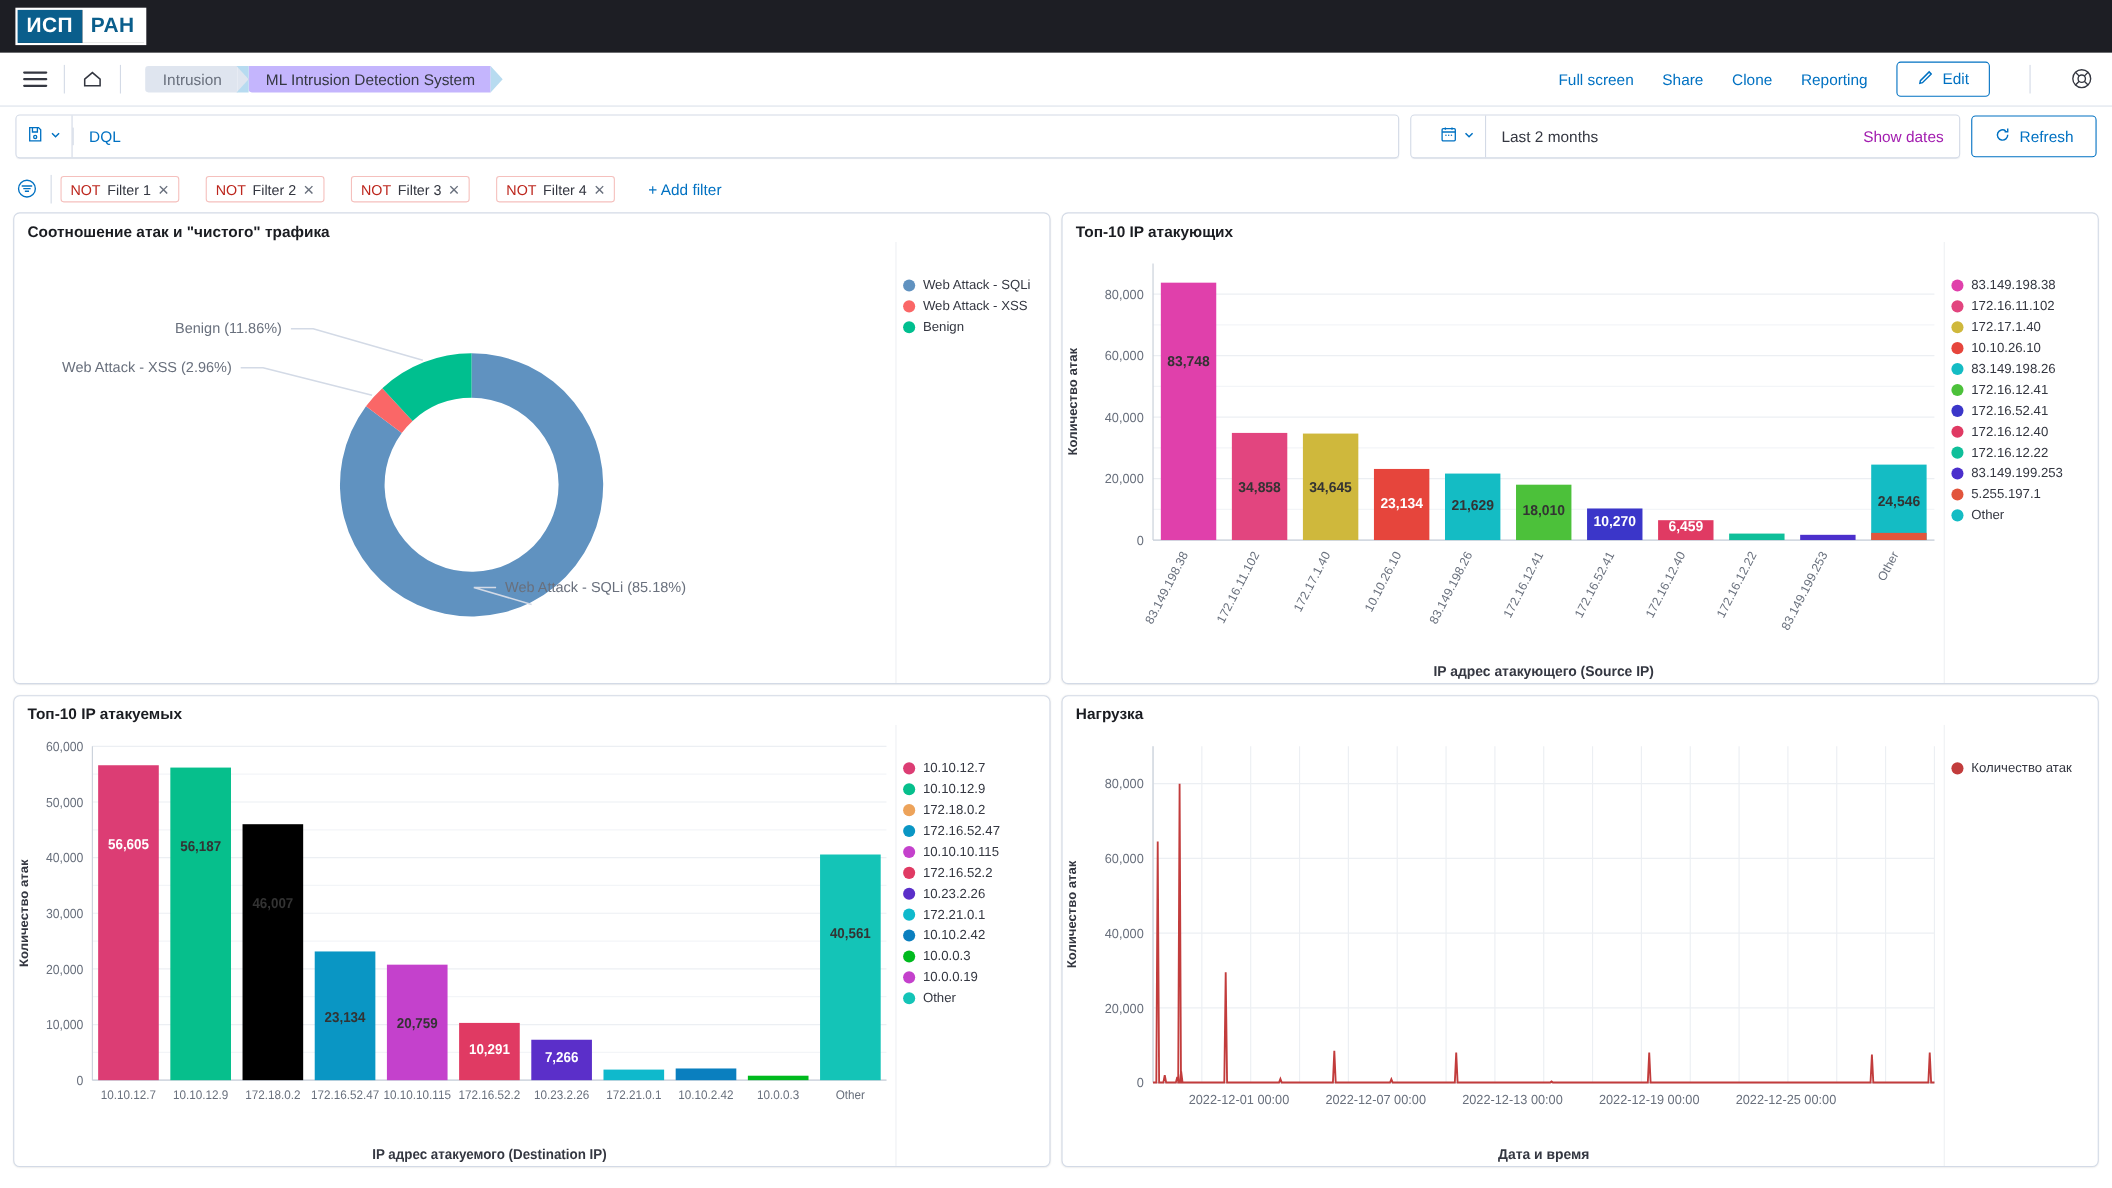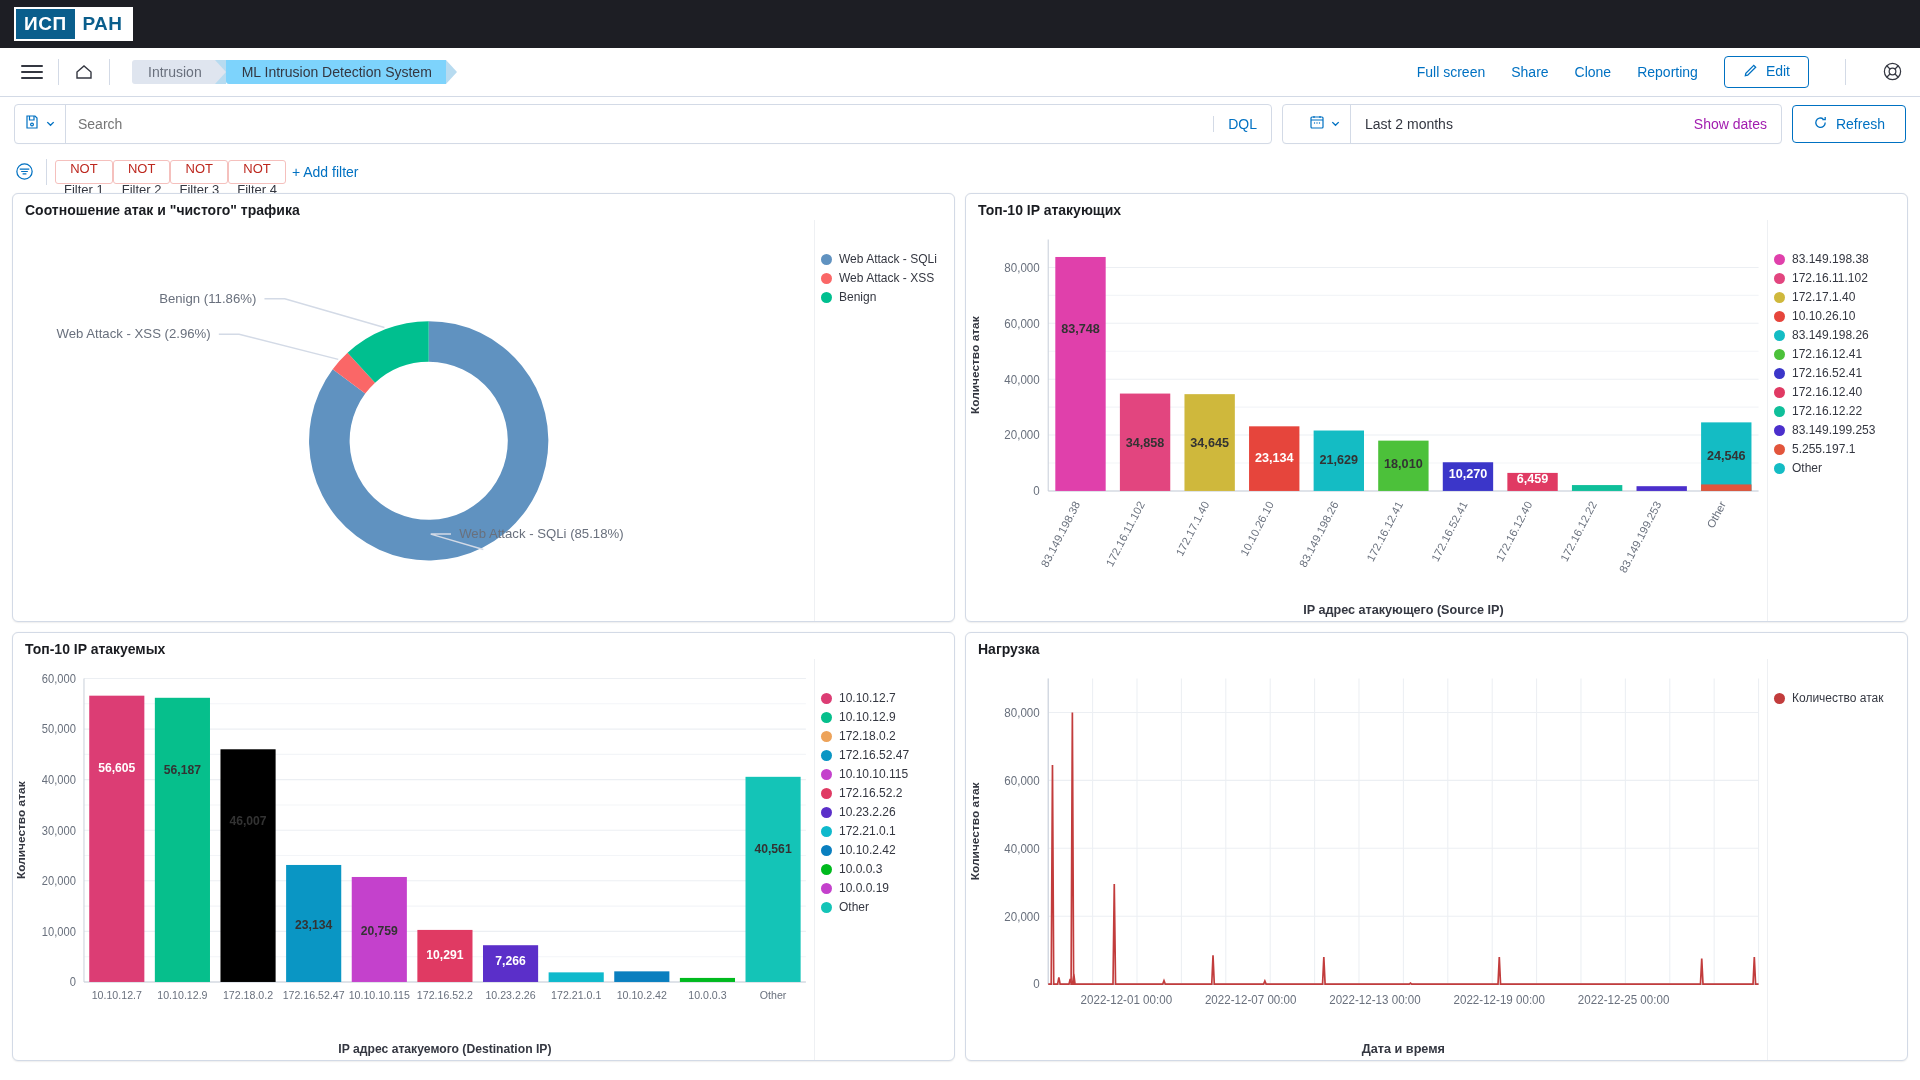--- a/index.html
+++ b/index.html
@@ -38,21 +38,21 @@
     height: 24px; display: flex; align-items: center;
     padding: 0 14px 0 16px; font-size: 14px; position: relative;
     margin-right: 6px; color: #69707d;
   }
   .crumb.c1 { background: #dfe5ef; border-radius: 3px 0 0 3px; }
   .crumb.c1::after {
     content:''; position:absolute; right:-11px; top:0;
     border-left: 11px solid #dfe5ef; border-top: 12px solid transparent;
     border-bottom: 12px solid transparent;
   }
-  .crumb.c2 { background: #7dd3fc; color: #343741; border-radius: 0 0 0 3px; margin-left: 4px; }
+  .crumb.c2 { background: #c4b5fd; color: #343741; border-radius: 0 0 0 3px; margin-left: 4px; }
   .crumb.c2::before {
     content:''; position:absolute; left:-11px; top:0;
     border-left: 11px solid transparent; border-top: 12px solid #b7dbf0;
     border-bottom: 12px solid #b7dbf0;
   }
   .crumb.c2::after {
     content:''; position:absolute; right:-11px; top:0;
     border-left: 11px solid #b7dbf0; border-top: 12px solid transparent;
     border-bottom: 12px solid transparent;
   }
@@ -97,21 +97,21 @@
     border: 1px solid #0071c2; border-radius: 4px; color: #0071c2;
     font-size: 14px; padding: 9px 20px; cursor: pointer; background:#fff;
   }
 
   
   .filterbar { height: 42px; display: flex; align-items: center; padding: 0 14px; gap: 0; }
   .filter-global { width: 22px; height: 22px; margin-right: 6px; cursor: pointer; }
   .fpill {
     display: flex; align-items: center; gap: 6px; height: 24px;
     border: 1px solid #f5c0bd; border-radius: 3px; background: #fff;
-    padding: 0 8px; font-size: 13px; color: #343741; margin-right: 0; cursor: pointer; flex-direction: column;
+    padding: 0 8px; font-size: 13px; color: #343741; margin-right: 24px; cursor: pointer;
   }
   .fpill .neg { color: #bd271e; }
   .fpill .x { color: #69707d; font-size: 13px; }
   .add-filter { color: #0071c2; font-size: 14px; cursor: pointer; margin-left: 6px; }
 
   
   .grid {
     display: grid; grid-template-columns: 1fr 1fr; gap: 10px;
     padding: 0 12px 12px 12px; height: 880px;
   }
@@ -193,21 +193,20 @@
             <path d="M5.5 2 V6 H10 V2"></path>
             <circle cx="8" cy="10.5" r="1.4"></circle>
         </svg>
       </span>
       <span>
         <svg width="11" height="11" viewBox="0 0 12 12" fill="none" stroke="#0071c2" stroke-width="1.5">
           <path d="M2.5 4.5 L6 8 L9.5 4.5"></path>
         </svg>
       </span>
     </div>
-    <input class="q-text" style="border: none; outline: none;" placeholder="Search">
     <div class="dql-badge">DQL</div>
   </div>
   <div class="date-wrap">
     <div class="cal-btn">
       <span>
         <svg width="16" height="16" viewBox="0 0 16 16" fill="none" stroke="#0071c2" stroke-width="1.2">
           <rect x="2" y="3" width="12" height="11" rx="1"></rect>
             <path d="M2 6 H14 M5 2 V4 M11 2 V4"></path>
           <circle cx="5.5" cy="9" r=".7" fill="#0071c2" stroke="none"></circle>
           <circle cx="8" cy="9" r=".7" fill="#0071c2" stroke="none"></circle>

